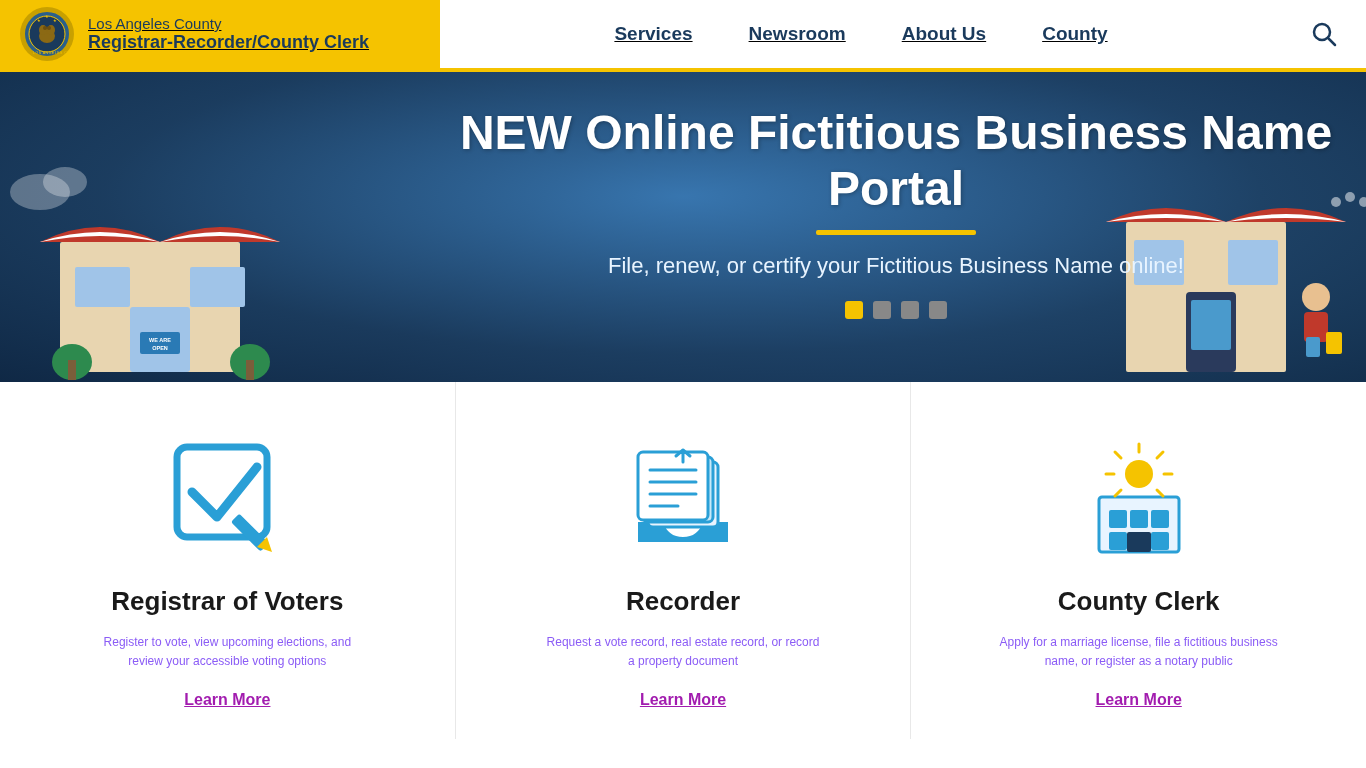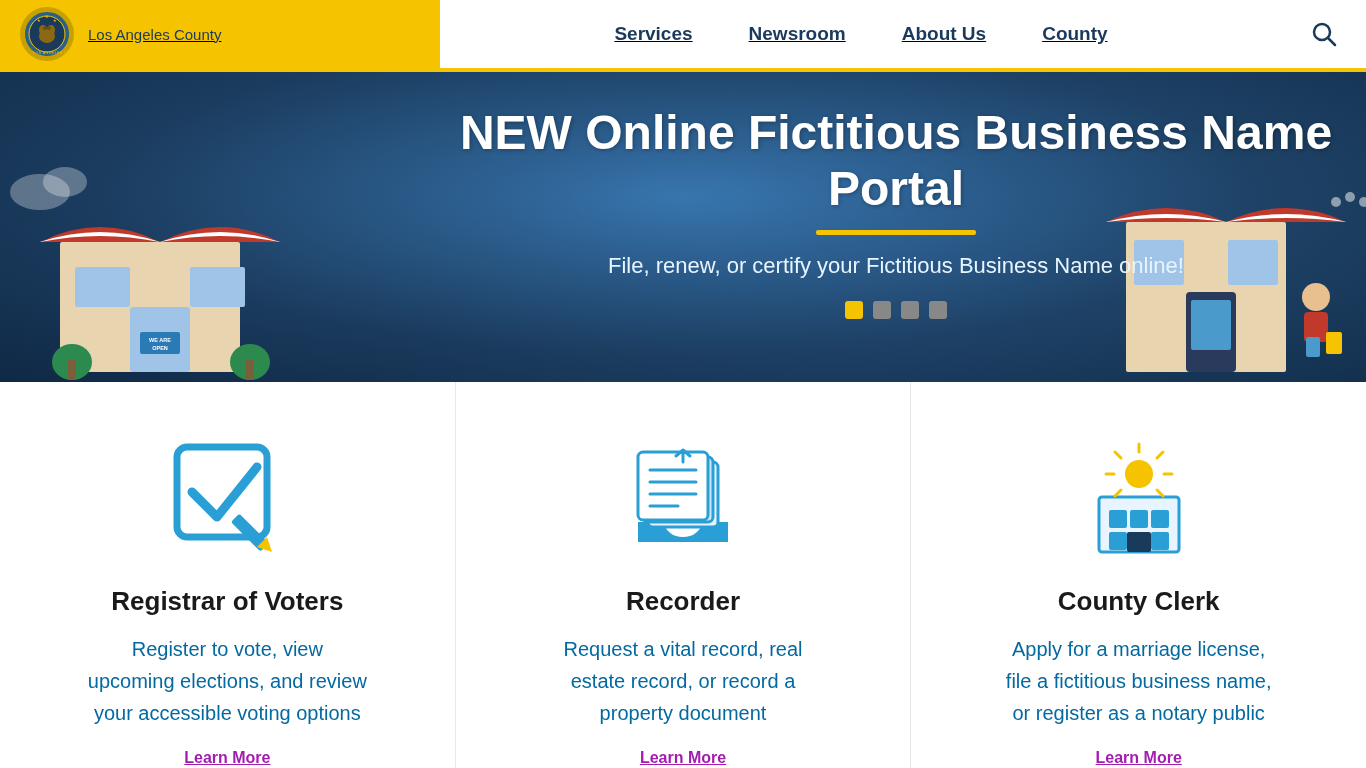--- a/index.html
+++ b/index.html
@@ -184,22 +184,22 @@
       align-items: center;
       justify-content: center;
     }
     .card-title {
       font-size: 26px;
       font-weight: 700;
       color: #1a1a1a;
       margin-bottom: 16px;
     }
     .card-desc {
-      font-size: 20px;
-      color: #0369a1;
+      font-size: 12px;
+      color: #8b5cf6;
       line-height: 1.6;
       max-width: 280px;
     }
     .card-link {
       margin-top: 20px;
       font-size: 16px;
       color: #a21caf;
       cursor: pointer;
       font-weight: 600;
       text-decoration: underline;
@@ -224,20 +224,21 @@
 
         <text x="14" y="12" font-size="4" fill="#f5c300">★</text>
         <text x="30" y="12" font-size="4" fill="#f5c300">★</text>
         <text x="22" y="8" font-size="4" fill="#f5c300">★</text>
 
         <text x="10" y="44" font-size="3.5" fill="#f5c300" letter-spacing="0.5">LOS ANGELES COUNTY</text>
       </svg>
     </div>
     <div class="logo-text">
       <span class="logo-line1">Los Angeles County</span>
+      <span class="logo-line2">Registrar-Recorder/County Clerk</span>
     </div>
   </div>
 
   <nav class="nav">
     <a class="nav-item">Services</a>
     <a class="nav-item">Newsroom</a>
     <a class="nav-item">About Us</a>
     <a class="nav-item">County</a>
   </nav>
 
@@ -353,21 +354,21 @@
 
         <line x1="32" y1="38" x2="78" y2="38" stroke="#2a9fd6" stroke-width="3" stroke-linecap="round"></line>
         <line x1="32" y1="50" x2="78" y2="50" stroke="#2a9fd6" stroke-width="3" stroke-linecap="round"></line>
         <line x1="32" y1="62" x2="78" y2="62" stroke="#2a9fd6" stroke-width="3" stroke-linecap="round"></line>
         <line x1="32" y1="74" x2="60" y2="74" stroke="#2a9fd6" stroke-width="3" stroke-linecap="round"></line>
 
         <polyline points="65,30 65,18 72,24 65,18 58,24" fill="none" stroke="#2a9fd6" stroke-width="3" stroke-linecap="round" stroke-linejoin="round"></polyline>
       </svg>
     </div>
     <h2 class="card-title">Recorder</h2>
-    <p class="card-desc">Request a vital record, real estate record, or record a property document</p>
+    <p class="card-desc">Request a vote record, real estate record, or record a property document</p>
     <a class="card-link">Learn More</a>
   </div>
 
   <div class="card">
     <div class="card-icon">
       <svg viewBox="0 0 130 130" xmlns="http://www.w3.org/2000/svg" width="130" height="130">
 
         <rect x="25" y="65" width="80" height="55" rx="3" fill="#e8f4ff" stroke="#2a9fd6" stroke-width="3"></rect>
 
         <rect x="35" y="78" width="18" height="18" fill="#2a9fd6" rx="2"></rect>

